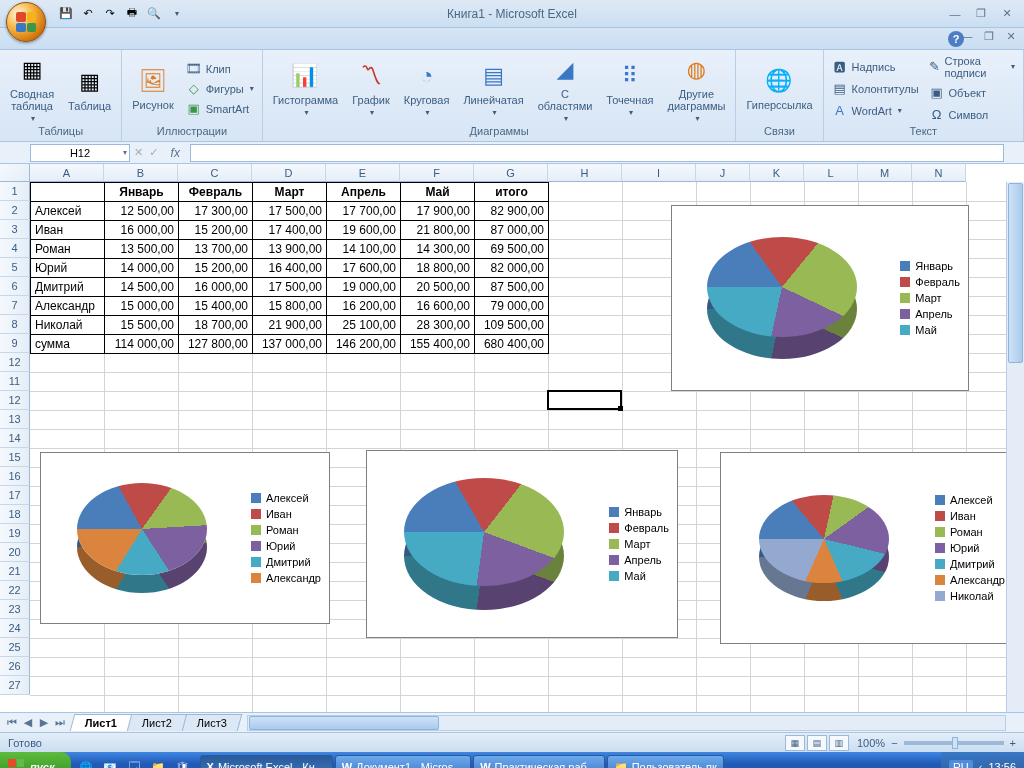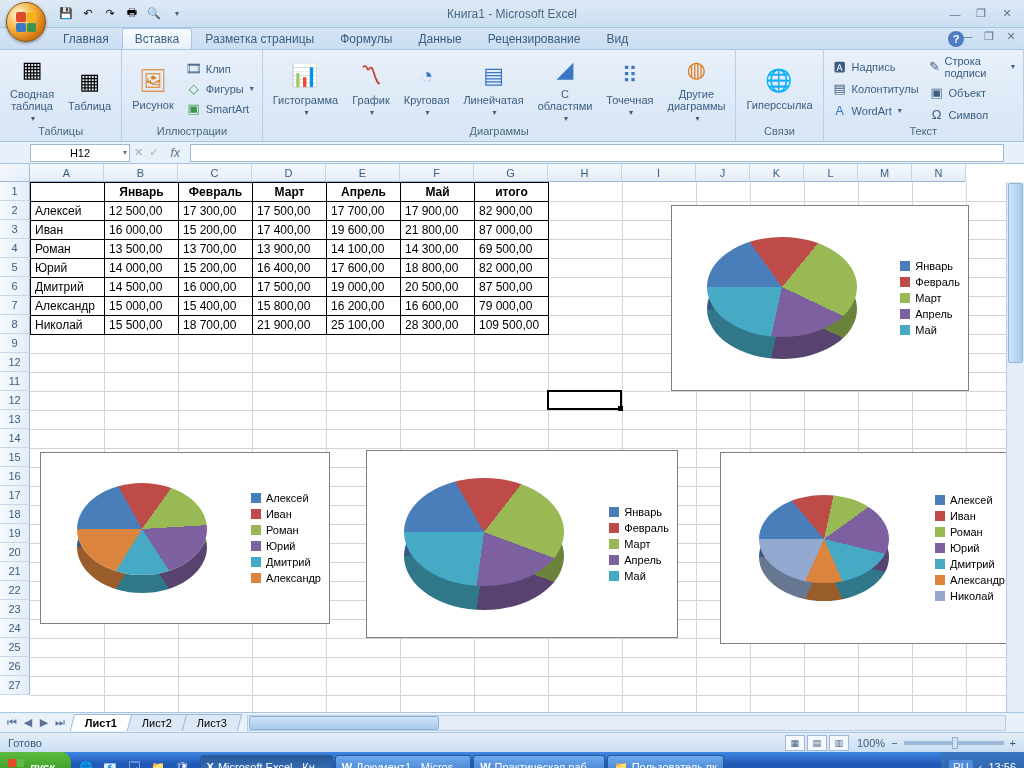--- a/index.html
+++ b/index.html
@@ -60,21 +60,21 @@
 
 .gridlines-v, .gridlines-h { position:absolute; inset:0; pointer-events:none;}
 .gv{position:absolute; top:0; bottom:0; width:1px; background:#d4d4d4;}
 .gh{position:absolute; left:0; right:0; height:1px; background:#d4d4d4;}
 
 
 .data-table{position:absolute; border-collapse:collapse; font-size:12px;}
 .data-table td, .data-table th{border:1px solid #000; padding:0 4px; height:19px; background:#fff;}
 .data-table .title-row td{text-align:center; border:1px solid #000;}
 .data-table .name-cell{text-align:left;}
-.data-table .num{text-align:left; font-variant-numeric:tabular-nums;}
+.data-table .num{text-align:right; font-variant-numeric:tabular-nums;}
 .data-table .sum-row td{font-weight:normal;}
 
 
 .active-cell{position:absolute; border:2px solid #000; background:#fff; pointer-events:none;}
 .active-cell::after{content:""; position:absolute; right:-3px; bottom:-3px; width:5px; height:5px; background:#000;}
 
 
 .chart-obj{position:absolute; background:#fff; border:1px solid #7f7f7f;}
 .chart-body{display:flex; height:100%;}
 .pie-area{flex:1; display:flex; align-items:center; justify-content:center; position:relative;}
@@ -146,29 +146,20 @@
   </div>
   <div class="title-text">Книга1 - Microsoft Excel</div>
   <div class="win-controls">
     <span>—</span>
     <span>❐</span>
     <span>✕</span>
   </div>
 </div>
 
 <div class="tabs">
-  <div id="tabs-host" style="display: flex;">
-      <div class="tab">Главная</div>
-      <div class="tab active">Вставка</div>
-      <div class="tab">Разметка страницы</div>
-      <div class="tab">Формулы</div>
-      <div class="tab">Данные</div>
-      <div class="tab">Рецензирование</div>
-      <div class="tab">Вид</div>
-    </div>
   <div class="help-icon">?</div>
   <div class="mdi-controls">
     <span>—</span>
     <span>❐</span>
     <span>✕</span>
   </div>
 </div>
 
 <div class="ribbon">
   <div class="group">
@@ -459,20 +450,29 @@
           </tr>
           <tr>
             <td class="name-cell">Николай</td>
             <td class="num">15 500,00</td>
             <td class="num">18 700,00</td>
             <td class="num">21 900,00</td>
             <td class="num">25 100,00</td>
             <td class="num">28 300,00</td>
             <td class="num">109 500,00</td>
           </tr>
+          <tr class="sum-row">
+            <td class="name-cell">сумма</td>
+            <td class="num">114 000,00</td>
+            <td class="num">127 800,00</td>
+            <td class="num">137 000,00</td>
+            <td class="num">146 200,00</td>
+            <td class="num">155 400,00</td>
+            <td class="num">680 400,00</td>
+          </tr>
         </tbody>
       </table>
     <div class="active-cell" id="active-cell" style="left: 517px; top: 208px; width: 75px; height: 20px;"></div>
     <div id="charts-host">
         <div class="chart-obj" style="left: 641px; top: 23px; width: 298px; height: 186px;">
           <div class="chart-body">
             <div class="pie-area">
               <div class="pie3d" style="width: 150px; height: 122px;">
                 <div class="side" style="height: 100px; background: conic-gradient(from -90deg, rgb(74, 126, 187) 0deg, rgb(74, 126, 187) 54.3deg, rgb(190, 75, 72) 54.3deg, rgb(190, 75, 72) 129.4deg, rgb(152, 185, 84) 129.4deg, rgb(152, 185, 84) 205.4deg, rgb(125, 96, 160) 205.4deg, rgb(125, 96, 160) 282.3deg, rgb(70, 170, 197) 282.3deg, rgb(70, 170, 197) 360deg);"></div>
                 <div class="top" style="height: 100px; background: conic-gradient(from -90deg, rgb(74, 126, 187) 0deg, rgb(74, 126, 187) 54.3deg, rgb(190, 75, 72) 54.3deg, rgb(190, 75, 72) 129.4deg, rgb(152, 185, 84) 129.4deg, rgb(152, 185, 84) 205.4deg, rgb(125, 96, 160) 205.4deg, rgb(125, 96, 160) 282.3deg, rgb(70, 170, 197) 282.3deg, rgb(70, 170, 197) 360deg);"></div>

